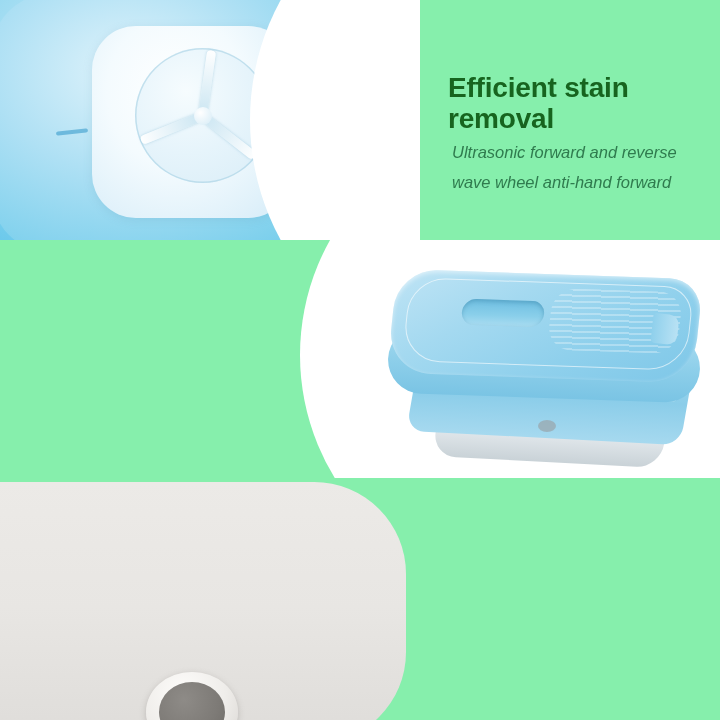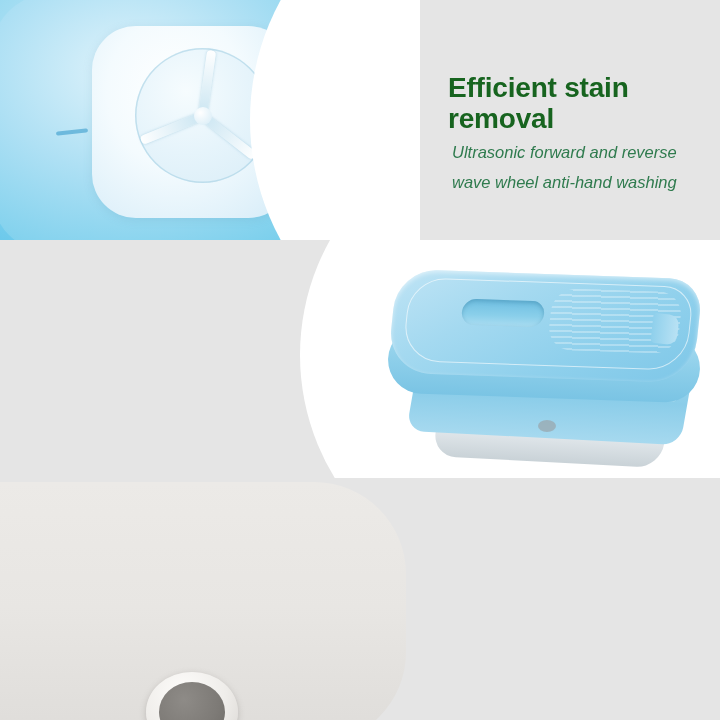--- a/index.html
+++ b/index.html
@@ -18,21 +18,21 @@
     overflow: hidden;
     background: #ffffff;
   }
 
   
   .panel {
     position: absolute;
     left: 0;
     width: 720px;
     overflow: hidden;
-    background: #e5e5e5;
+    background: #86efac;
   }
   #panel-1 { top: 0;   height: 240px; }
   #panel-2 { top: 240px; height: 238px; }
   #panel-3 { top: 478px; height: 242px; }
 
   
   .copy {
     position: absolute;
     z-index: 6;
   }
@@ -355,21 +355,21 @@
         <div class="p1-hub"></div>
       </div>
       <div class="p1-seam s1"></div>
       <div class="p1-seam s2"></div>
       <div class="p1-white-mask"></div>
     </div>
 
     <div class="copy" id="copy-1">
       <h2>Efficient stain removal</h2>
       <p>Ultrasonic forward and reverse</p>
-      <p>wave wheel anti-hand washing</p>
+      <p>wave wheel anti-hand forward</p>
     </div>
   </section>
 
   <section class="panel" id="panel-2">
 
     <div class="p2-photo">
       <div class="p2-white-fill"></div>
       <div class="p2-white-mask"></div>
       <div class="p2-device">
         <div class="p2-base"></div>

